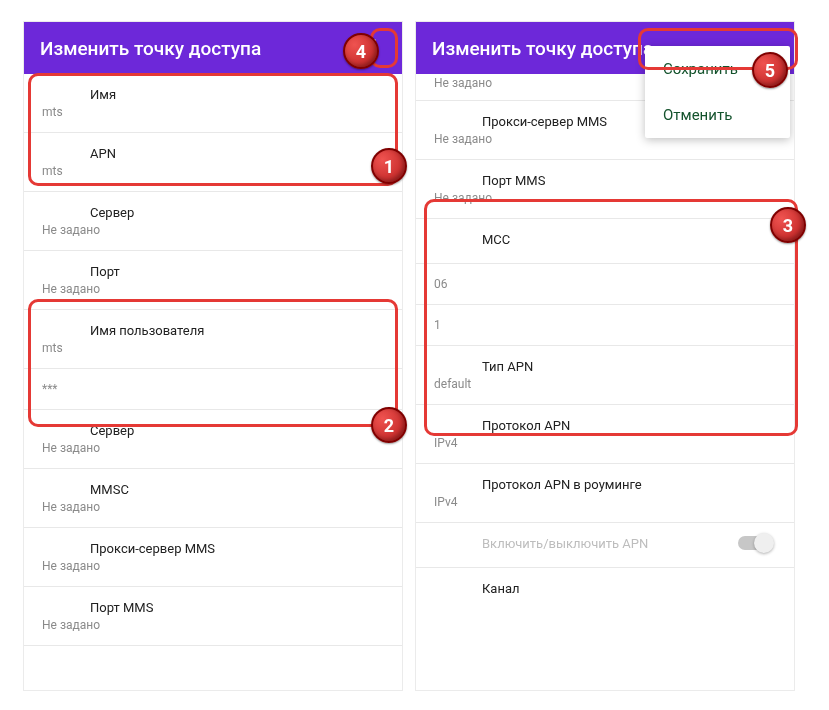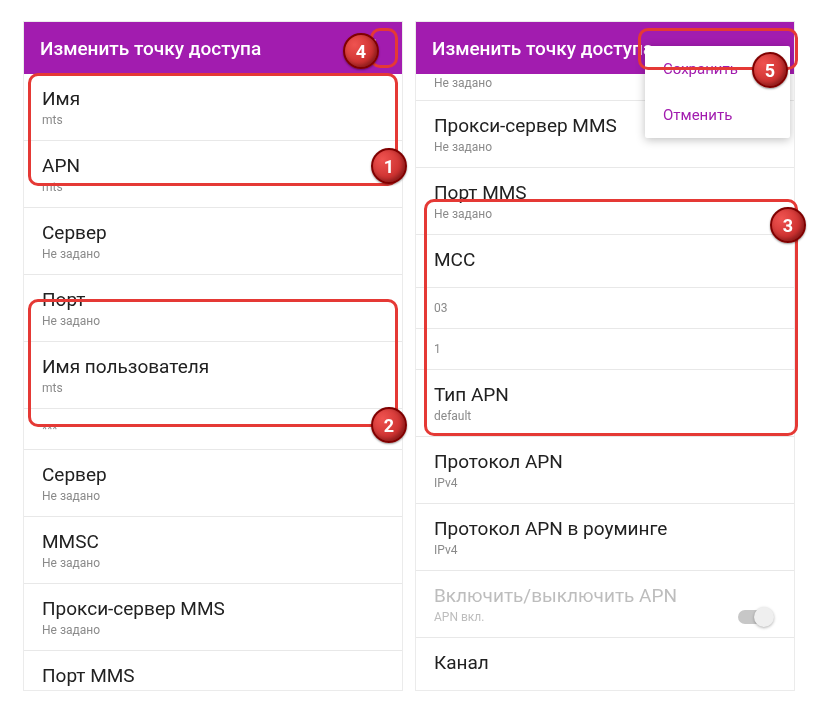--- a/index.html
+++ b/index.html
@@ -18,21 +18,21 @@
     }
     .phone {
       width: 378px;
       height: 668px;
       background: #fff;
       box-shadow: 0 0 0 1px rgba(0,0,0,0.08);
       overflow: hidden;
       position: relative;
     }
     .header {
-      background: #a21caf;
+      background: #6d28d9;
       color: #fff;
       height: 52px;
       display: flex;
       align-items: center;
       padding: 0 16px;
       font-size: 19px;
       font-weight: 500;
       position: relative;
     }
     .header-title { flex: 1; }
@@ -52,34 +52,35 @@
       background: #fff;
       border-radius: 50%;
     }
     .list { }
     .row {
       padding: 13px 18px 13px 18px;
       border-bottom: 1px solid #e8e8e8;
       cursor: pointer;
     }
     .row-label {
-      font-size: 19px;
+      font-size: 13px;
       color: #212121;
       font-weight: 400;
       margin-bottom: 3px;
+      margin-left: 48px;
     }
     .row-value {
       font-size: 12px;
       color: #8a8a8a;
     }
     .row.disabled .row-label,
     .row.disabled .row-value { color: #bdbdbd; }
     .toggle {
       display: flex;
-      align-items: flex-end;
+      align-items: flex-start;
       justify-content: space-between;
       gap: 20px;
     }
     .switch {
       width: 34px;
       height: 14px;
       background: #c7c7c7;
       border-radius: 10px;
       position: relative;
       margin-right: 4px;
@@ -101,21 +102,21 @@
       right: 4px;
       background: #fff;
       box-shadow: 0 2px 10px rgba(0,0,0,0.25);
       border-radius: 2px;
       z-index: 20;
       min-width: 145px;
     }
     .popup-item {
       padding: 14px 18px;
       font-size: 15px;
-      color: #a21caf;
+      color: #14532d;
       cursor: pointer;
     }
     
     .hl {
       position: absolute;
       border: 3px solid #e53935;
       border-radius: 10px;
       pointer-events: none;
       z-index: 30;
     }
@@ -210,41 +211,40 @@
         <div class="row-value">Не задано</div>
       </div>
       <div class="row">
         <div class="row-label">Порт MMS</div>
         <div class="row-value">Не задано</div>
       </div>
       <div class="row">
         <div class="row-label">MCC</div>
       </div>
       <div class="row">
-        <div class="row-value">03</div>
+        <div class="row-value">06</div>
       </div>
       <div class="row">
         <div class="row-value">1</div>
       </div>
       <div class="row">
         <div class="row-label">Тип APN</div>
         <div class="row-value">default</div>
       </div>
       <div class="row">
         <div class="row-label">Протокол APN</div>
         <div class="row-value">IPv4</div>
       </div>
       <div class="row">
         <div class="row-label">Протокол APN в роуминге</div>
         <div class="row-value">IPv4</div>
       </div>
       <div class="row disabled toggle">
         <div>
           <div class="row-label">Включить/выключить APN</div>
-          <div class="row-value">APN вкл.</div>
         </div>
         <div class="switch"></div>
       </div>
       <div class="row truncated">
         <div class="row-label">Канал</div>
 
       </div>
     </div>
 
     <div class="popup">

